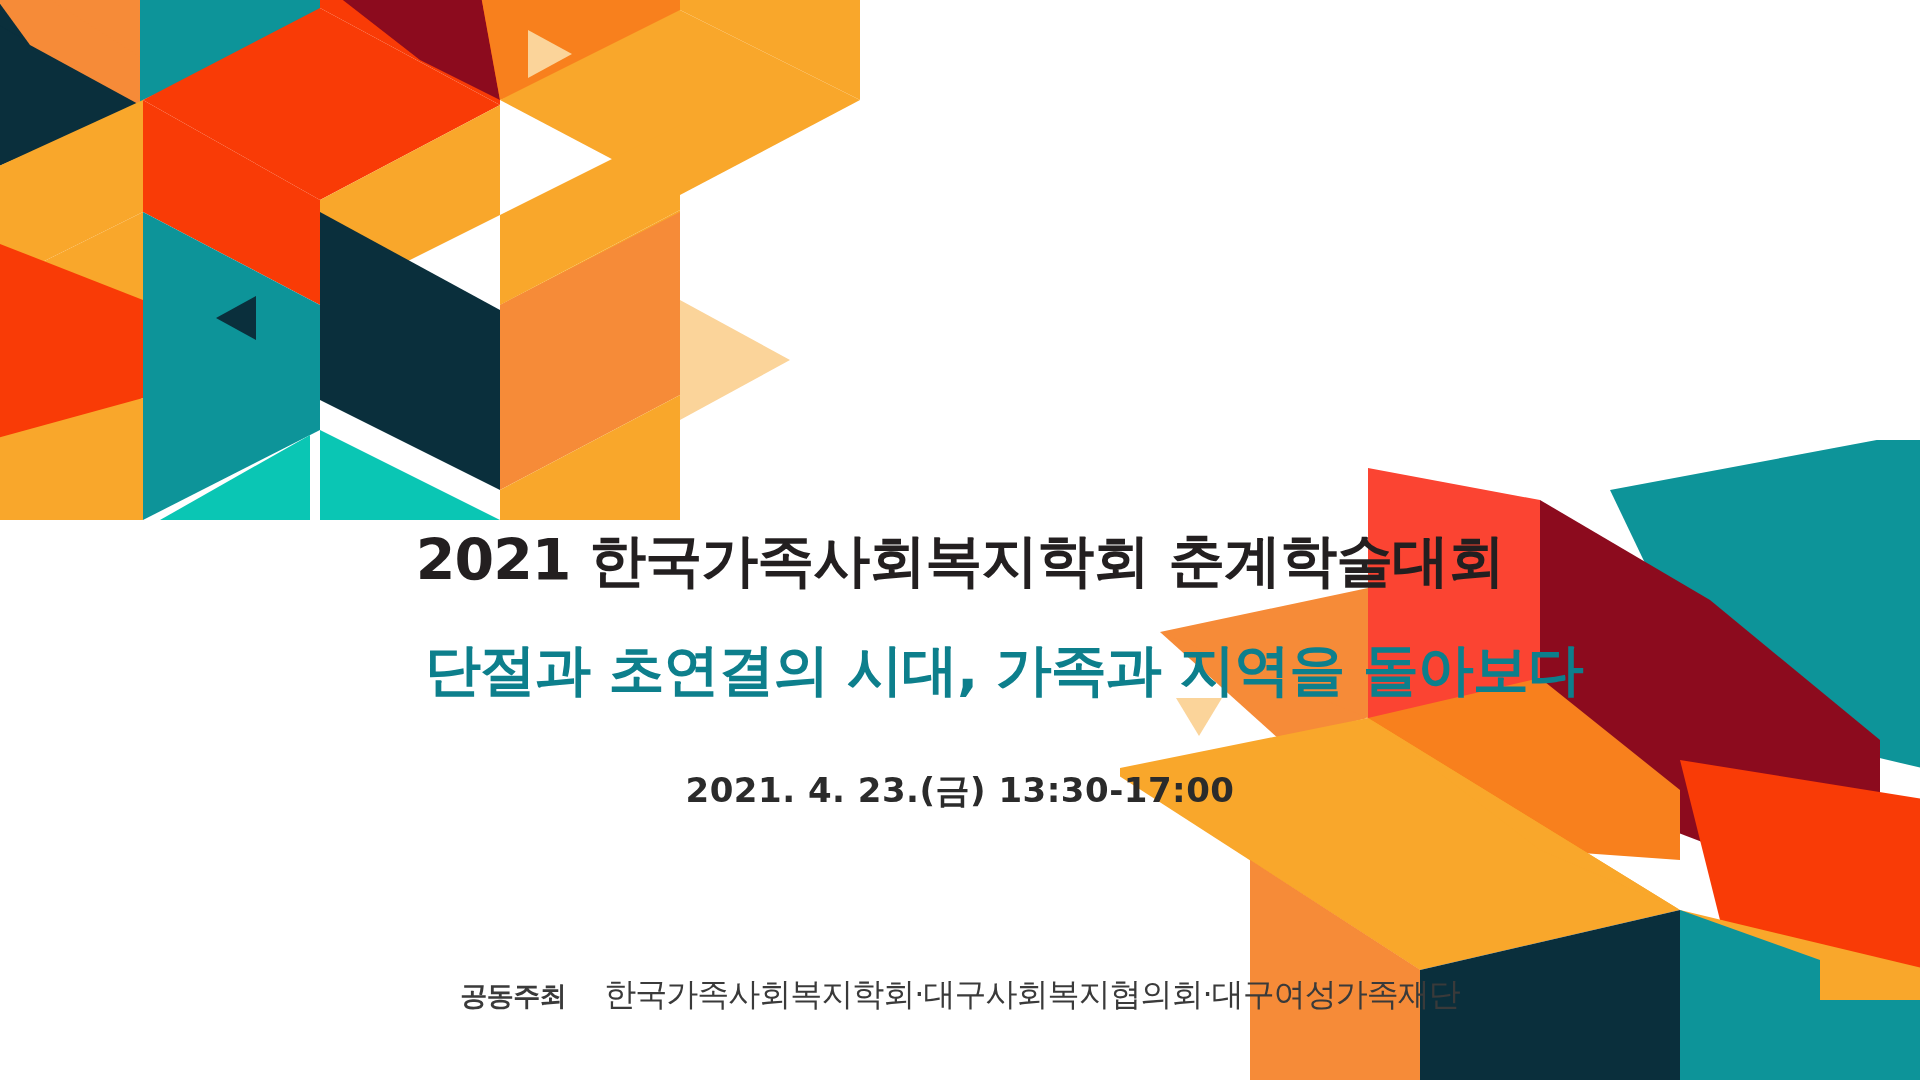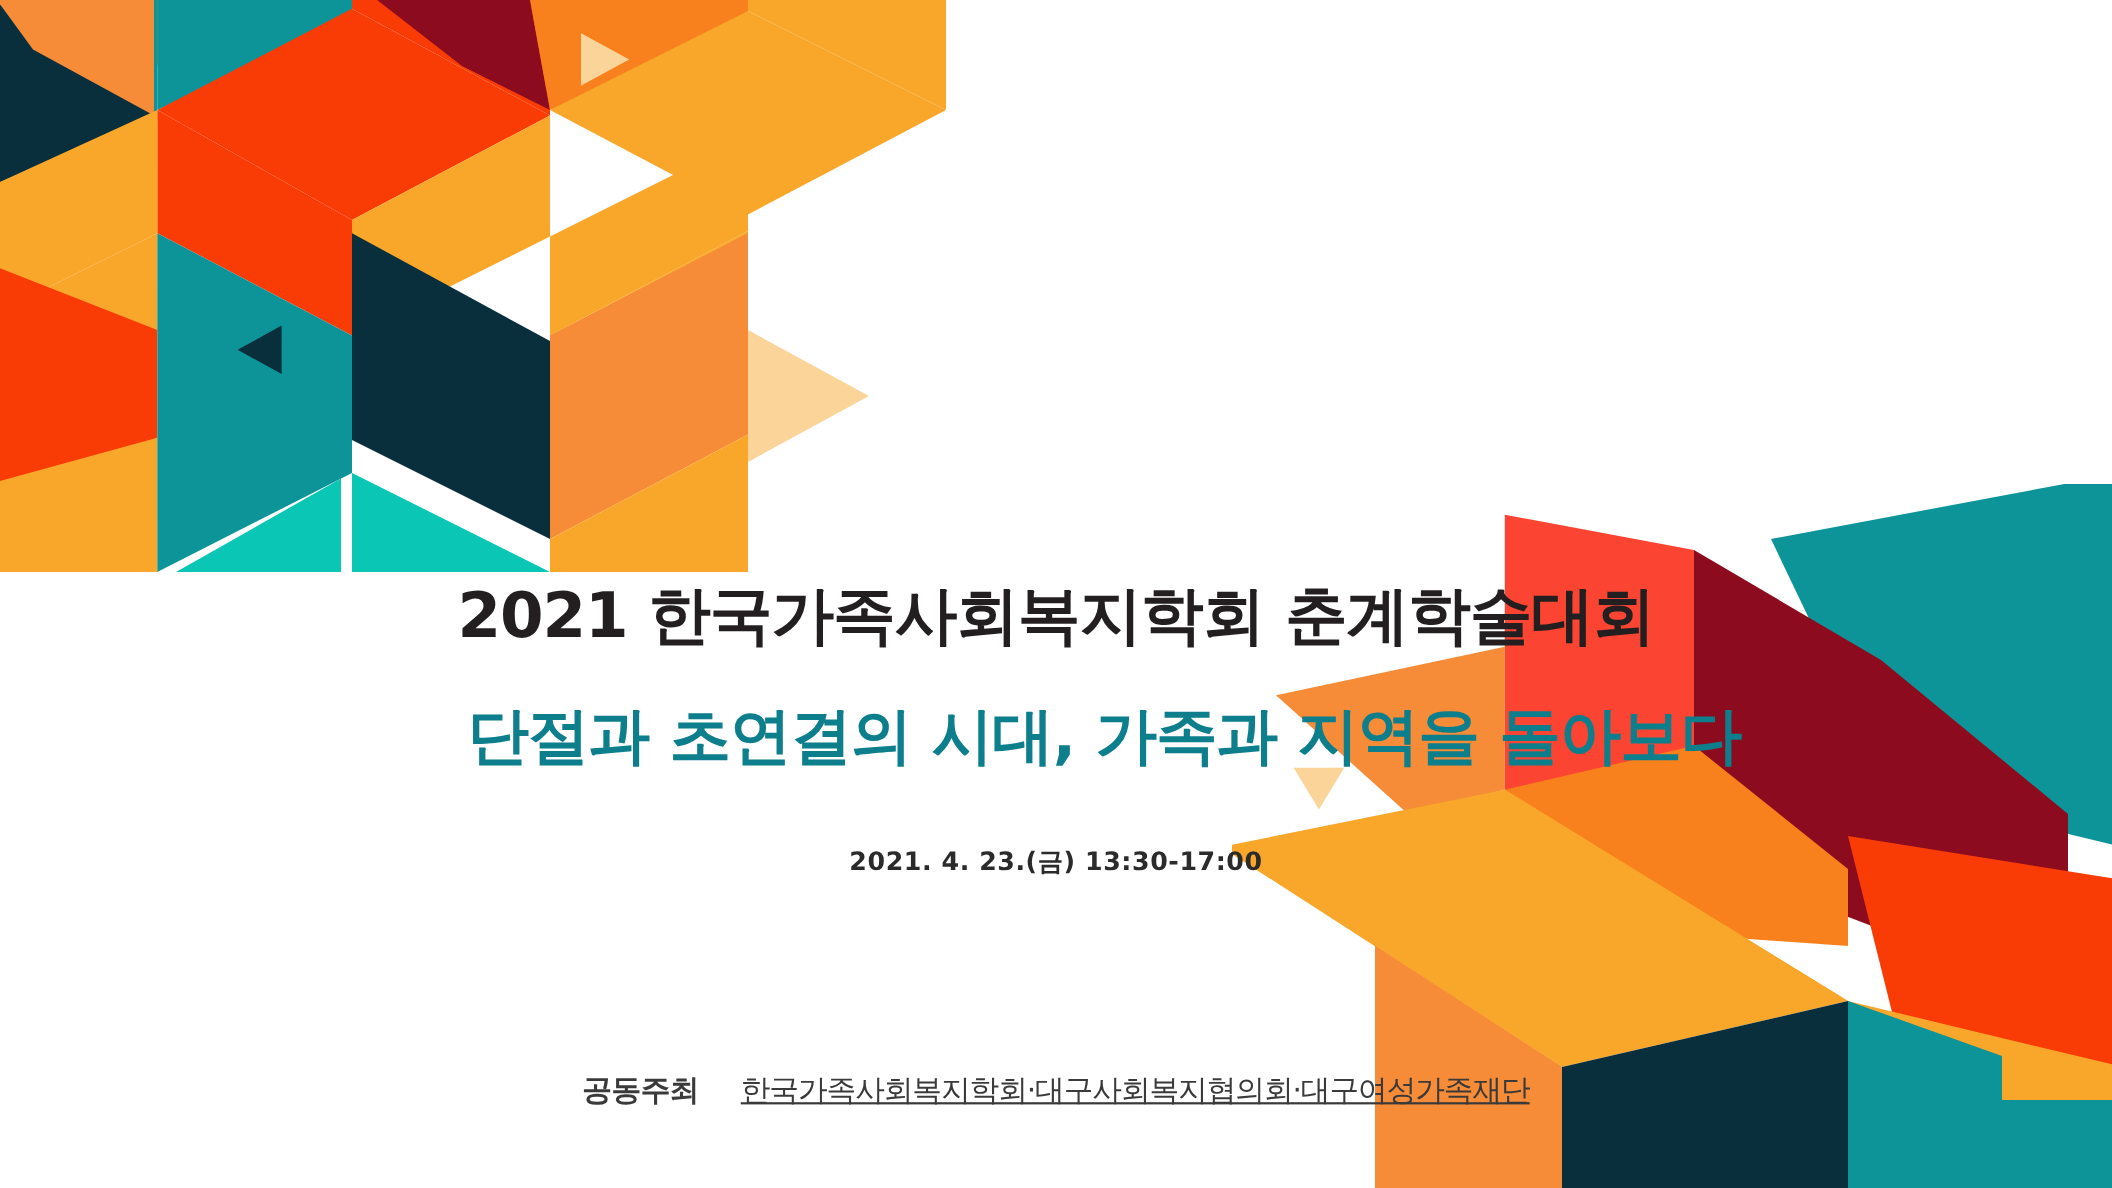--- a/index.html
+++ b/index.html
@@ -71,21 +71,21 @@
     line-height: 1.0;
     white-space: nowrap;
     margin-left: 44px;
   }
   .date-line {
     position: absolute;
     top: 773px;
     left: 0;
     width: 1920px;
     text-align: center;
-    font-size: 23px;
+    font-size: 34px;
     font-weight: 700;
     letter-spacing: 0.5px;
     color: #2b2b2b;
     line-height: 1.0;
     white-space: nowrap;
   }
   .host-row {
     position: absolute;
     top: 973px;
     left: 0;
@@ -99,25 +99,24 @@
     font-size: 27px;
     font-weight: 700;
     color: #3a3a3a;
     letter-spacing: -0.5px;
   }
   .host-gap {
     display: inline-block;
     width: 38px;
   }
   .host-names {
-    font-size: 27px;
+    font-size: 32px;
     font-weight: 400;
     color: #3a3a3a;
     letter-spacing: -1px;
-    text-decoration: underline;
   }
 </style>
 </head>
 <body>
 
 <div id="poster">
 
   <svg id="deco-top-left" viewBox="0 0 860 520" width="860" height="520" xmlns="http://www.w3.org/2000/svg">
 
     <polygon points="-10,20 -10,170 140,105 140,-10 0,-10" fill="#0a2f3c"></polygon>

